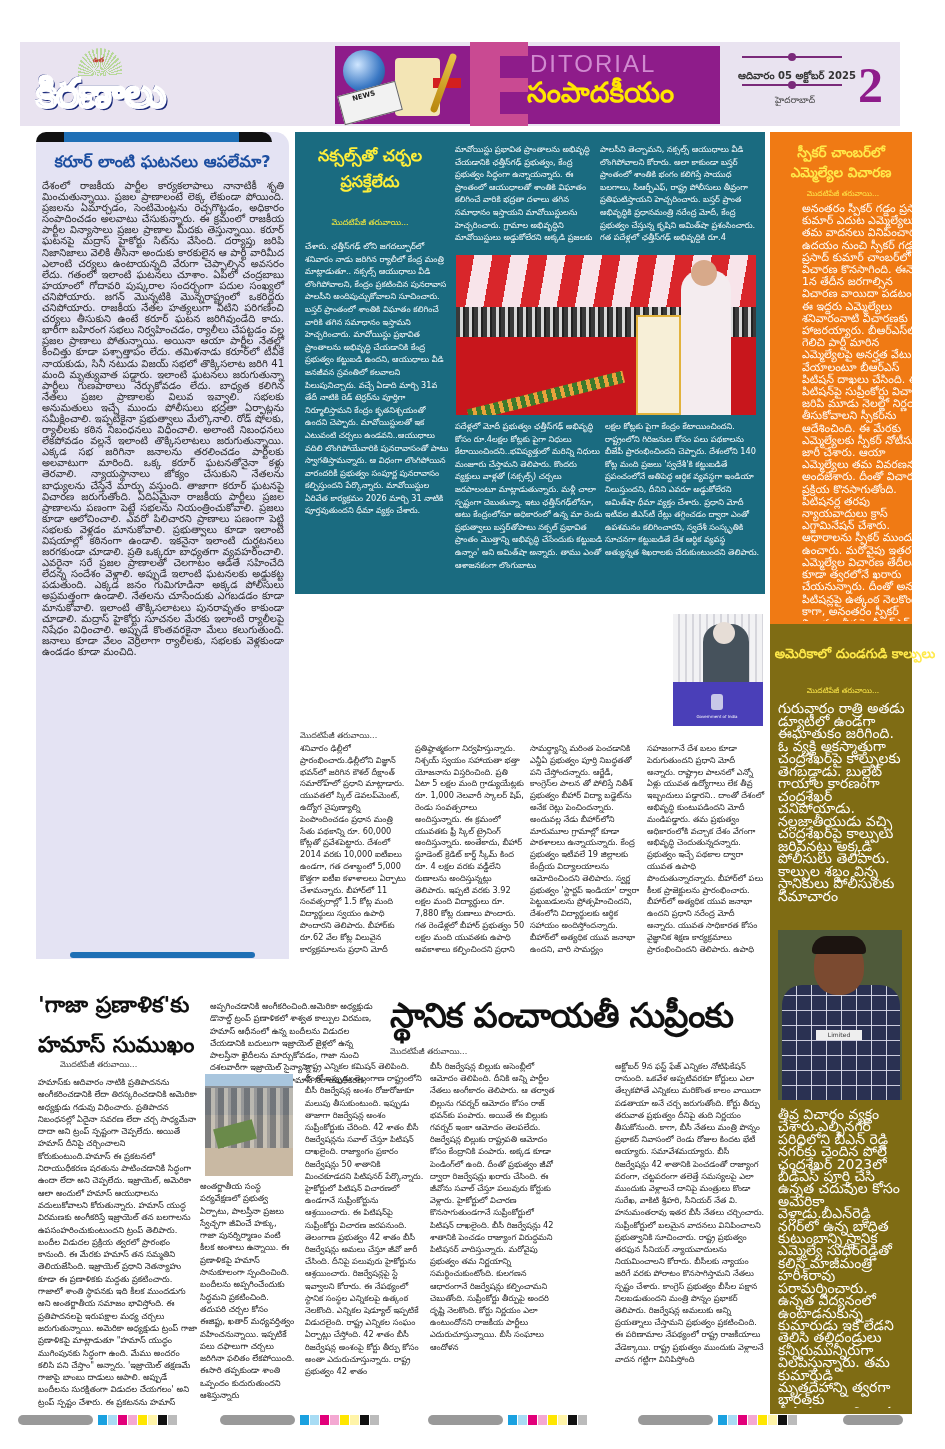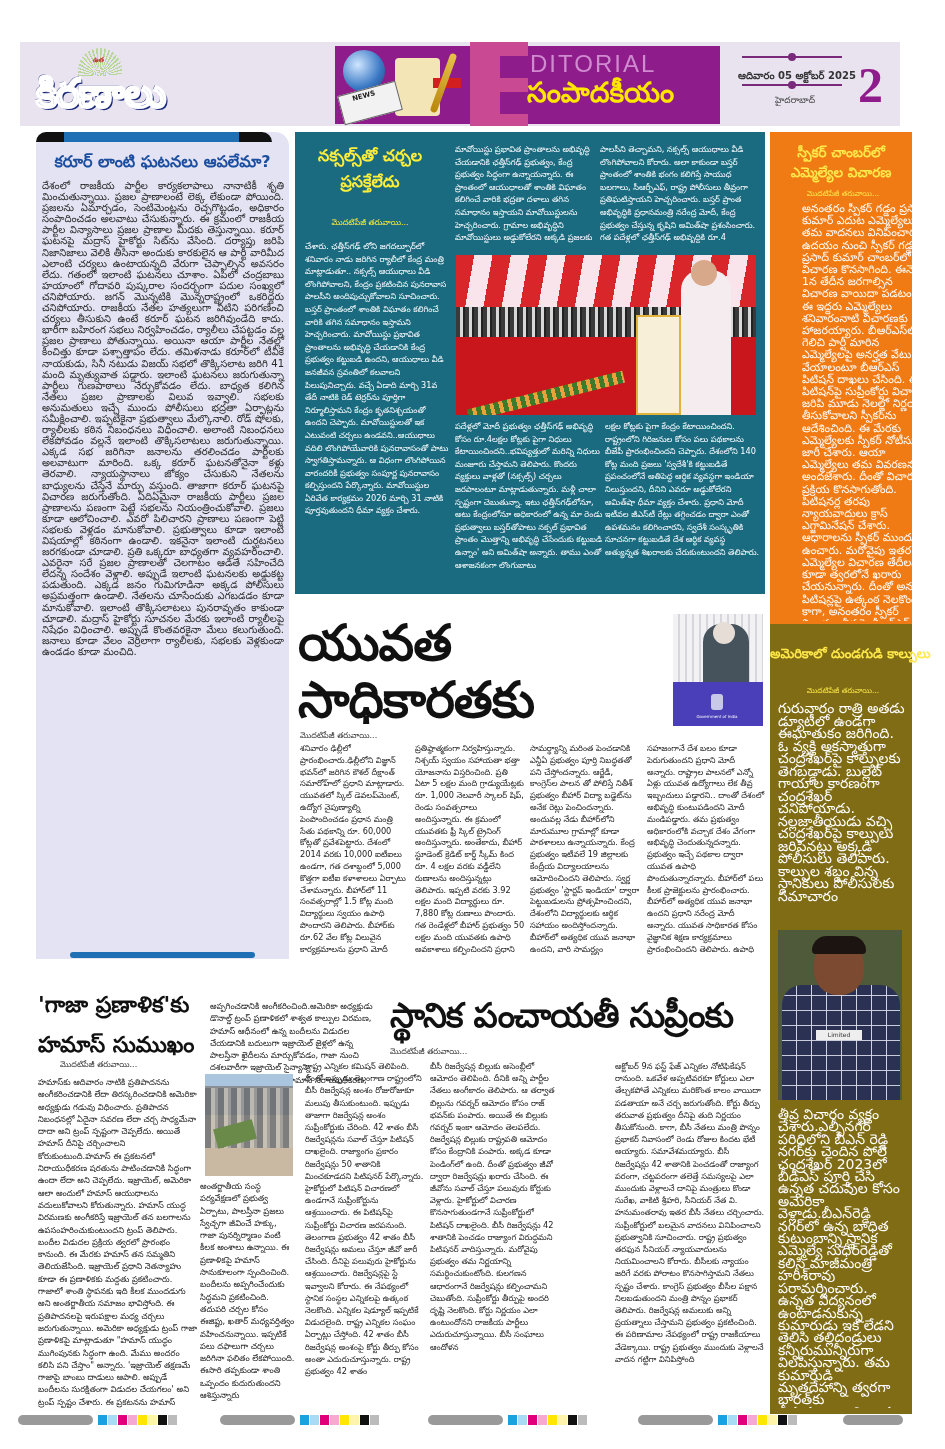--- a/index.html
+++ b/index.html
@@ -64,21 +64,21 @@
   .speaker-head { position: absolute; left: 235px; top: 5px; width: 26px; height: 26px; border-radius: 50%; background: #d7a98a; }
 
   
   .orange { left: 770px; top: 132px; width: 142px; height: 492px; background: #f07a14; }
   .orange-title { left: 770px; top: 142px; width: 142px; text-align: center; font-size: 13.5px; line-height: 20px; color: #ffe94a; font-weight: bold; }
   .orange-cont { left: 778px; top: 189px; width: 130px; text-align: center; font-size: 7.5px; color: #ffe94a; }
   .orange-body { left: 778px; top: 203px; width: 128px; height: 418px; overflow: hidden; font-size: 11px; line-height: 12.2px; color: #fff; margin-left: 24px; }
 
   
   .olive { left: 770px; top: 624px; width: 142px; height: 790px; background: #7f6c14; }
-  .olive-title { left: 770px; top: 644px; width: 170px; text-align: left; font-size: 13px; line-height: 19px; color: #ffe94a; font-weight: bold; }
+  .olive-title { left: 770px; top: 644px; width: 170px; text-align: center; font-size: 13px; line-height: 19px; color: #ffe94a; font-weight: bold; }
   .olive-cont { left: 778px; top: 686px; width: 130px; text-align: center; font-size: 7.5px; color: #ffe94a; }
   .olive-body { left: 778px; top: 702px; width: 128px; height: 200px; overflow: hidden; font-size: 14px; line-height: 12.5px; color: #fff; }
   .olive-photo { left: 778px; top: 930px; width: 124px; height: 170px; overflow: hidden; background: #4f5a3a; }
   .shirt { position: absolute; left: 4px; top: 55px; width: 118px; height: 115px; border-radius: 20px 20px 0 0;
     background: repeating-linear-gradient(90deg, #2a3152 0 14px, #cfd2e0 14px 15px), #2a3152;
     background-blend-mode: normal; }
   .shirt-grid { position: absolute; left: 4px; top: 55px; width: 118px; height: 115px; border-radius: 20px 20px 0 0;
     background: repeating-linear-gradient(0deg, transparent 0 14px, rgba(220,220,235,.9) 14px 15px); }
   .face { position: absolute; left: 36px; top: 10px; width: 50px; height: 55px; border-radius: 45%; background: #7b4a30; }
   .hair { position: absolute; left: 34px; top: 6px; width: 54px; height: 18px; border-radius: 25px 25px 6px 6px; background: #1c1410; }
@@ -183,21 +183,20 @@
 <div class="abs olive-photo">
   <div class="shirt"></div>
   <div class="shirt-grid"></div>
   <div class="face"></div>
   <div class="hair"></div>
   <div class="shirt-label">Limited</div>
 </div>
 <div class="abs olive-body2">తీవ్ర విచారం వ్యక్తం చేశారు.ఎల్బీనగర్ పరిధిలోని బీఎన్ రెడ్డి నగర్‌కు చెందిన పోలె చంద్రశేఖర్ 2023లో బీడీఎస్ పూర్తి చేసి ఉన్నత చదువుల కోసం అమెరికా వెళ్లాడు.బీఎన్‌రెడ్డి నగర్‌లో ఉన్న బాధిత కుటుంబాన్ని స్థానిక ఎమ్మెల్యే సుధీర్‌రెడ్డితో కలిసి మాజీమంత్రి హరీశ్‌రావు పరామర్శించారు. ఉన్నత విద్యనంలో ఉంటాడనుకున్న కుమారుడు ఇక లేడని తెలిసి తల్లిదండ్రులు కన్నీరుమున్నీరుగా విలపిస్తున్నారు. తమ కుమారుడి మృతదేహాన్ని త్వరగా భారత్‌కు తీసుకురావాలని వారు ప్రభుత్వాన్ని వేడుకున్నారు. చంద్రశేఖర్ మృతదేహాన్ని స్వదేశానికి తీసుకొచ్చేందుకు అవసరమైన చర్యలు తీసుకుంటామని హరీశ్‌రావు హామీ ఇచ్చారు. సంబంధిత అధికారులతో మాట్లాడి కుటుంబానికి అండగా ఉంటామని భరోసా ఇచ్చారు. ఈ ఘటనపై ప్రభుత్వం స్పందించి తగిన సహాయం అందించాలని చెప్పారు.</div>
 
 <div class="abs mega-title">
-  <div>యువత సాధికారతకు</div>
 </div>
 <div class="abs modi-photo">
   <div class="stripes"></div>
   <div class="person"></div>
   <div class="mhead"></div>
   <div class="podium2"></div>
   <div class="emblem"></div>
 </div>
 <div class="abs modi-cap">Government of India</div>
 <div class="abs mega-cont">మొదటిపేజీ తరువాయి...</div>

